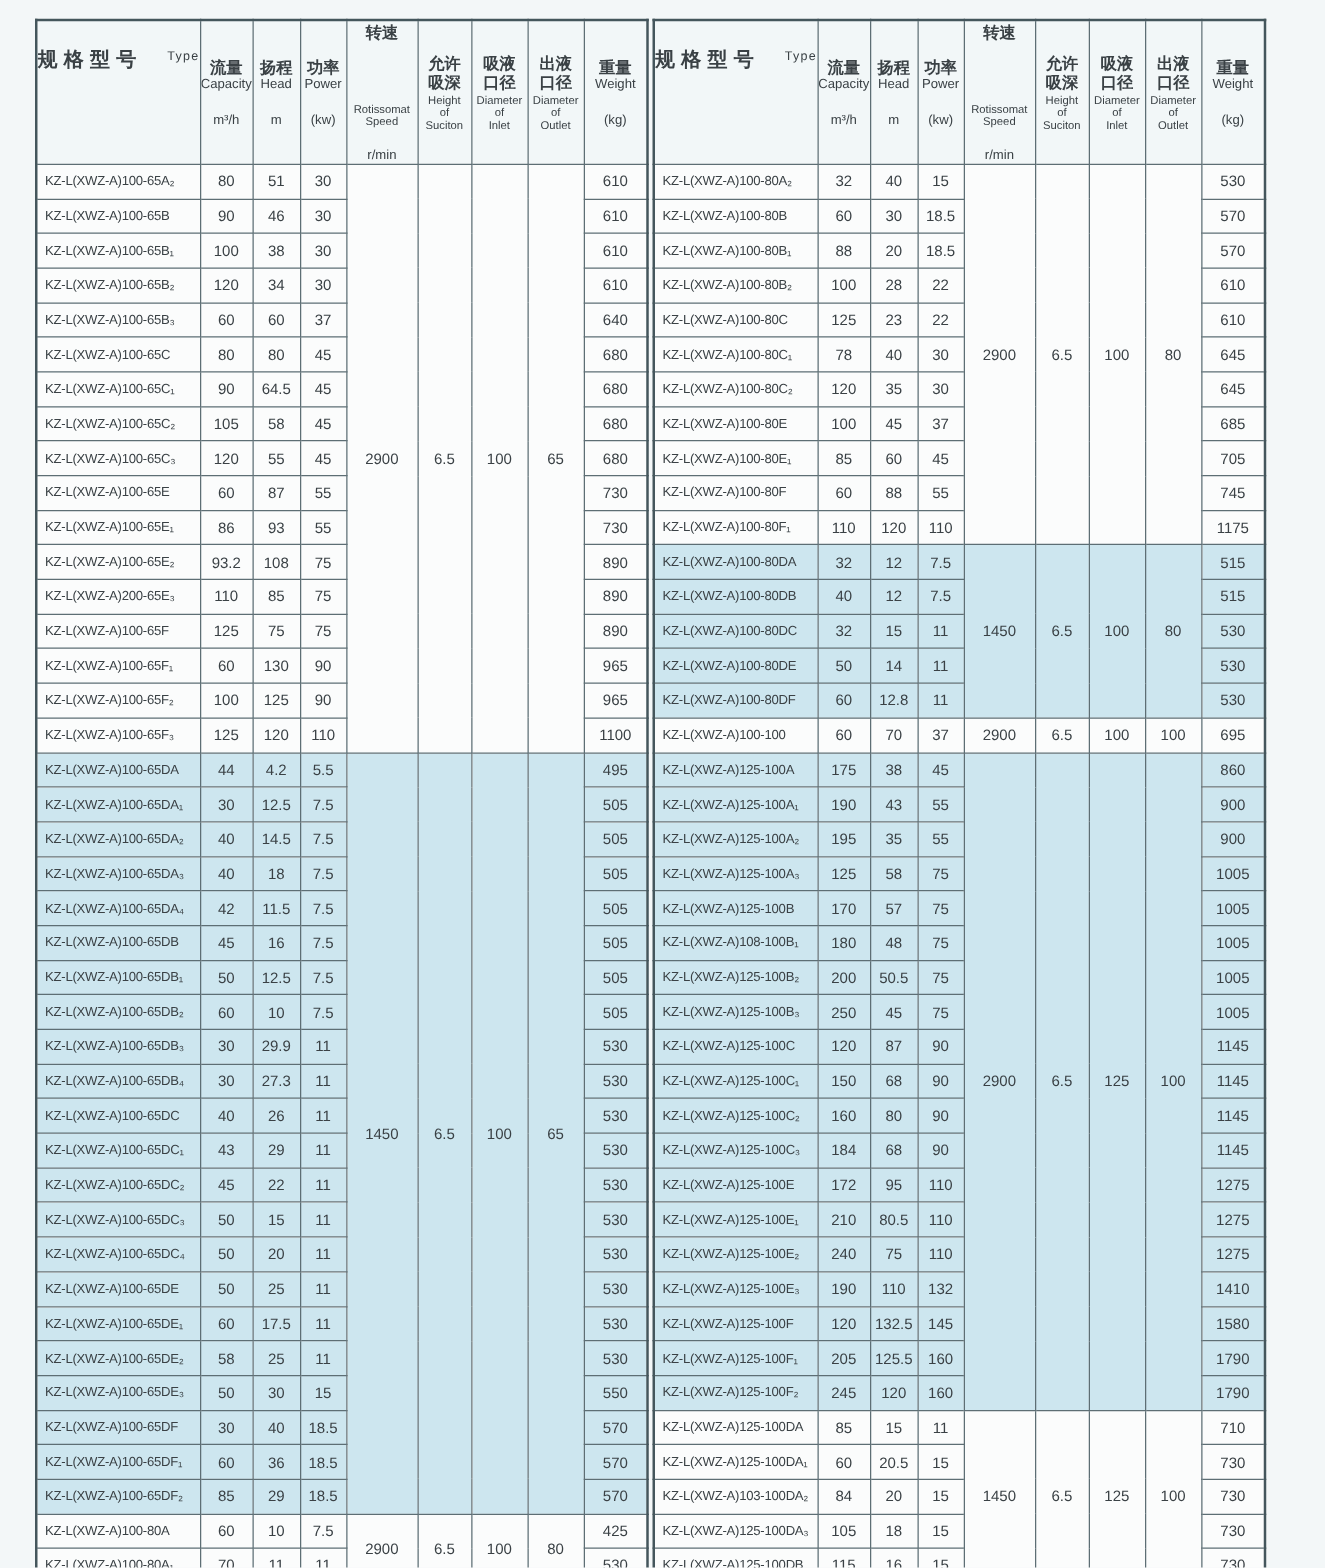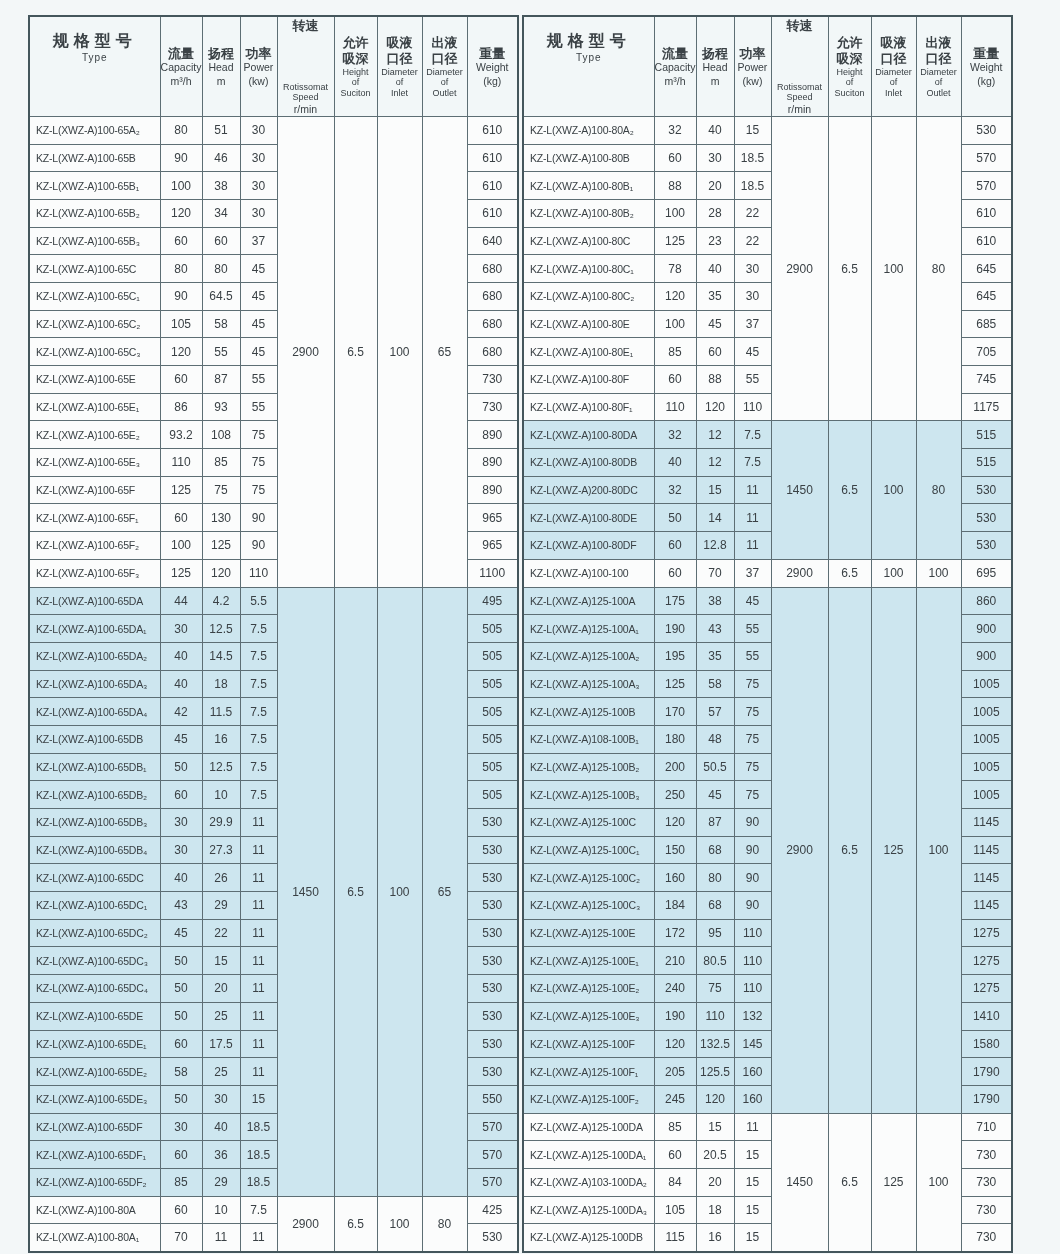--- a/index.html
+++ b/index.html
@@ -49,27 +49,27 @@
     letter-spacing:-0.2px;
   }
   .spec th{
     background:var(--header);
     font-weight:normal;
     vertical-align:middle;
     padding:1px 0;
   }
   .hd-zh{font-size:13px;font-weight:bold;line-height:1.2;white-space:pre-line;}
   .hd-en{font-size:10.5px;line-height:1.12;white-space:pre-line;margin-top:1px;}
-  .hd-unit{font-size:10.5px;line-height:1.15;margin-top:1px;text-align:center;}
+  .hd-unit{font-size:10.5px;line-height:1.15;margin-top:16px;text-align:center;}
   .spec th:nth-child(5) .hd-en{font-size:9px;margin-top:48px;}
   .spec th:nth-child(6) .hd-en,
   .spec th:nth-child(7) .hd-en,
   .spec th:nth-child(8) .hd-en{font-size:9px;}
   th.type-h .type-box{
-    display:flex;flex-direction:column;justify-content:flex-start;
+    display:flex;flex-direction:row;justify-content:space-between;
     height:78px;padding:4px 0 2px 0;
   }
   th.type-h .hd-zh{font-size:16px;letter-spacing:5px;}
   th.type-h .hd-en{font-size:10px;letter-spacing:1px;}
 </style>
 </head>
 <body>
 
 <div id="left-wrap" class="table-wrap">
     <table class="spec">
@@ -224,21 +224,21 @@
           <td>730</td>
         </tr>
         <tr>
           <td class="type">KZ-L(XWZ-A)100-65E₂</td>
           <td>93.2</td>
           <td>108</td>
           <td>75</td>
           <td>890</td>
         </tr>
         <tr>
-          <td class="type">KZ-L(XWZ-A)100-65E₃</td>
+          <td class="type">KZ-L(XWZ-A)200-65E₃</td>
           <td>110</td>
           <td>85</td>
           <td>75</td>
           <td>890</td>
         </tr>
         <tr>
           <td class="type">KZ-L(XWZ-A)100-65F</td>
           <td>125</td>
           <td>75</td>
           <td>75</td>
@@ -608,21 +608,21 @@
           <td>515</td>
         </tr>
         <tr class="shade">
           <td class="type">KZ-L(XWZ-A)100-80DB</td>
           <td>40</td>
           <td>12</td>
           <td>7.5</td>
           <td>515</td>
         </tr>
         <tr class="shade">
-          <td class="type">KZ-L(XWZ-A)200-80DC</td>
+          <td class="type">KZ-L(XWZ-A)100-80DC</td>
           <td>32</td>
           <td>15</td>
           <td>11</td>
           <td>530</td>
         </tr>
         <tr class="shade">
           <td class="type">KZ-L(XWZ-A)100-80DE</td>
           <td>50</td>
           <td>14</td>
           <td>11</td>

